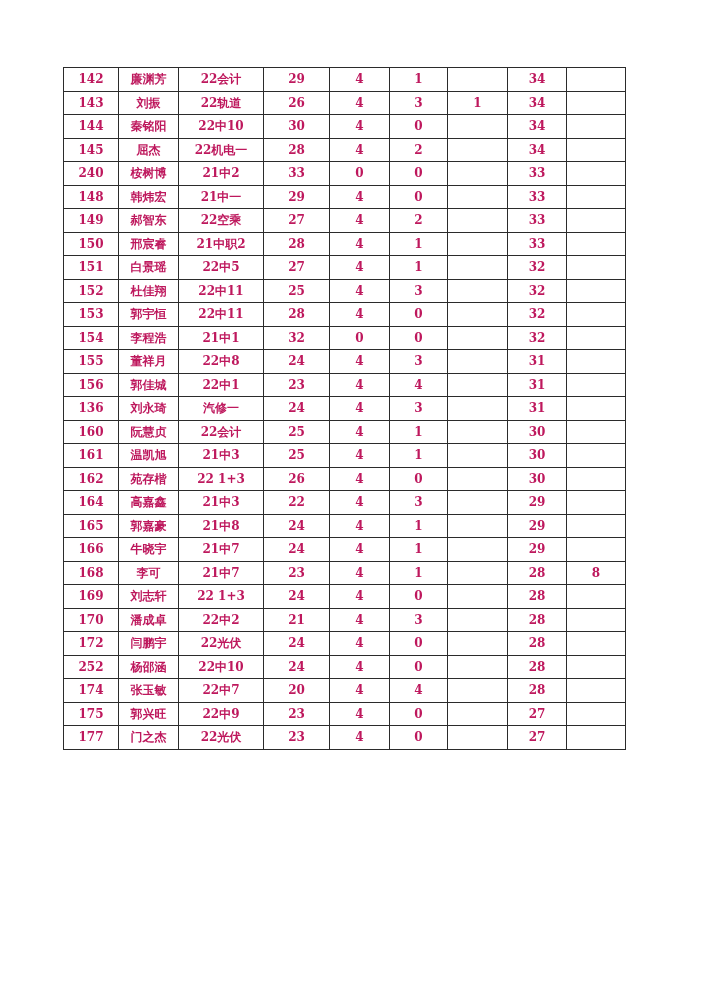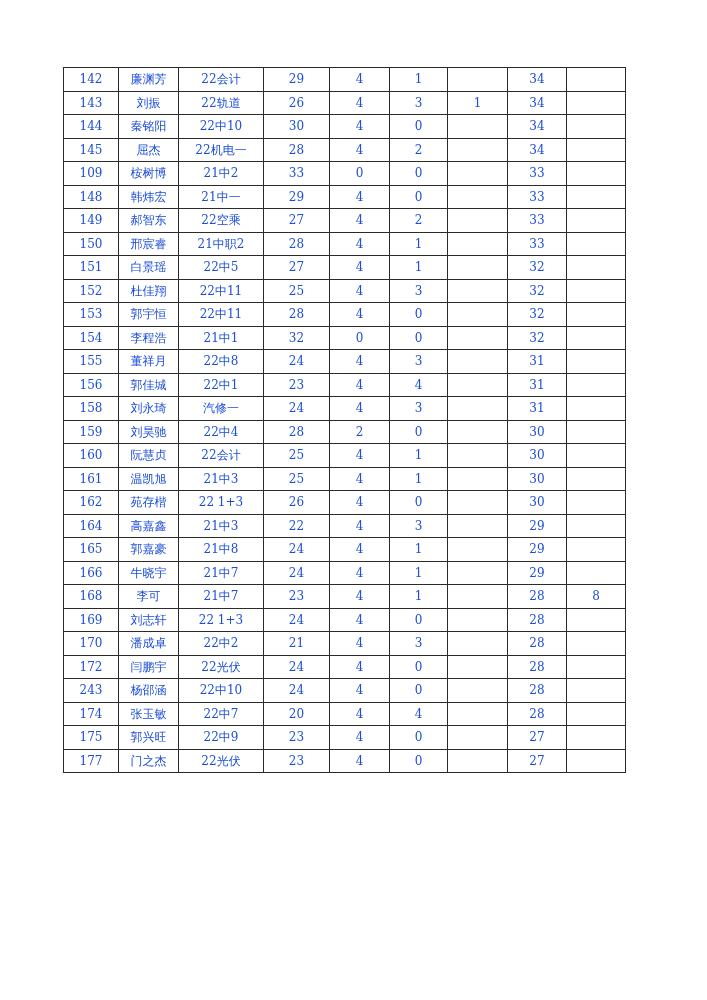--- a/index.html
+++ b/index.html
@@ -5,21 +5,22 @@
   html, body { margin: 0; padding: 0; background: #ffffff; }
   body { width: 707px; height: 1000px; position: relative; overflow: hidden; }
   .page { position: absolute; left: 0; top: 0; width: 707px; height: 1000px; background: #ffffff; }
   table.scores {
     position: absolute;
     left: 63px; top: 67px;
     border-collapse: collapse;
     table-layout: fixed;
     font-family: "DejaVu Serif", "Liberation Serif", serif;
     font-size: 12px;
-    color: #1d4ed8;
+    color: #be185d;
+    font-weight: bold;
   }
   table.scores td {
     border: 1.4px solid #2b2b2b;
     height: 22.5px;
     padding: 0;
     text-align: center;
     vertical-align: middle;
     line-height: 1;
     white-space: nowrap;
     overflow: hidden;
@@ -89,21 +90,21 @@
           <td>屈杰</td>
           <td>22机电一</td>
           <td>28</td>
           <td>4</td>
           <td>2</td>
           <td></td>
           <td>34</td>
           <td></td>
         </tr>
         <tr>
-          <td>109</td>
+          <td>240</td>
           <td>桉树博</td>
           <td>21中2</td>
           <td>33</td>
           <td>0</td>
           <td>0</td>
           <td></td>
           <td>33</td>
           <td></td>
         </tr>
         <tr>
@@ -199,39 +200,28 @@
           <td>郭佳城</td>
           <td>22中1</td>
           <td>23</td>
           <td>4</td>
           <td>4</td>
           <td></td>
           <td>31</td>
           <td></td>
         </tr>
         <tr>
-          <td>158</td>
+          <td>136</td>
           <td>刘永琦</td>
           <td>汽修一</td>
           <td>24</td>
           <td>4</td>
           <td>3</td>
           <td></td>
           <td>31</td>
-          <td></td>
-        </tr>
-        <tr>
-          <td>159</td>
-          <td>刘昊驰</td>
-          <td>22中4</td>
-          <td>28</td>
-          <td>2</td>
-          <td>0</td>
-          <td></td>
-          <td>30</td>
           <td></td>
         </tr>
         <tr>
           <td>160</td>
           <td>阮慧贞</td>
           <td>22会计</td>
           <td>25</td>
           <td>4</td>
           <td>1</td>
           <td></td>
@@ -331,21 +321,21 @@
           <td>闫鹏宇</td>
           <td>22光伏</td>
           <td>24</td>
           <td>4</td>
           <td>0</td>
           <td></td>
           <td>28</td>
           <td></td>
         </tr>
         <tr>
-          <td>243</td>
+          <td>252</td>
           <td>杨邵涵</td>
           <td>22中10</td>
           <td>24</td>
           <td>4</td>
           <td>0</td>
           <td></td>
           <td>28</td>
           <td></td>
         </tr>
         <tr>

